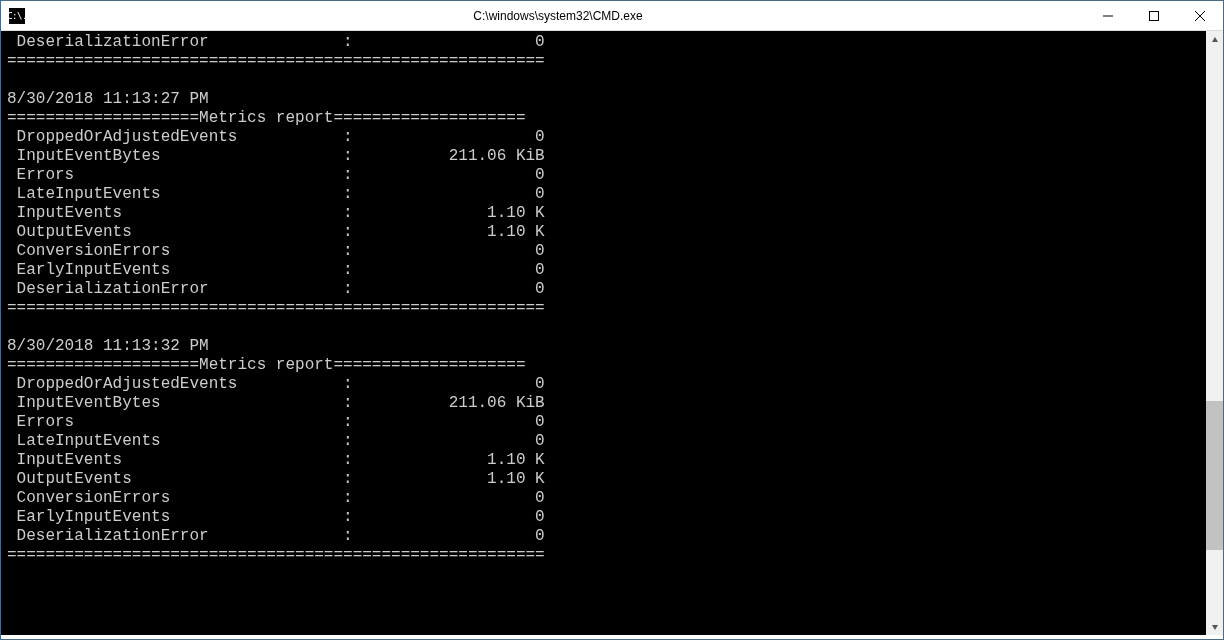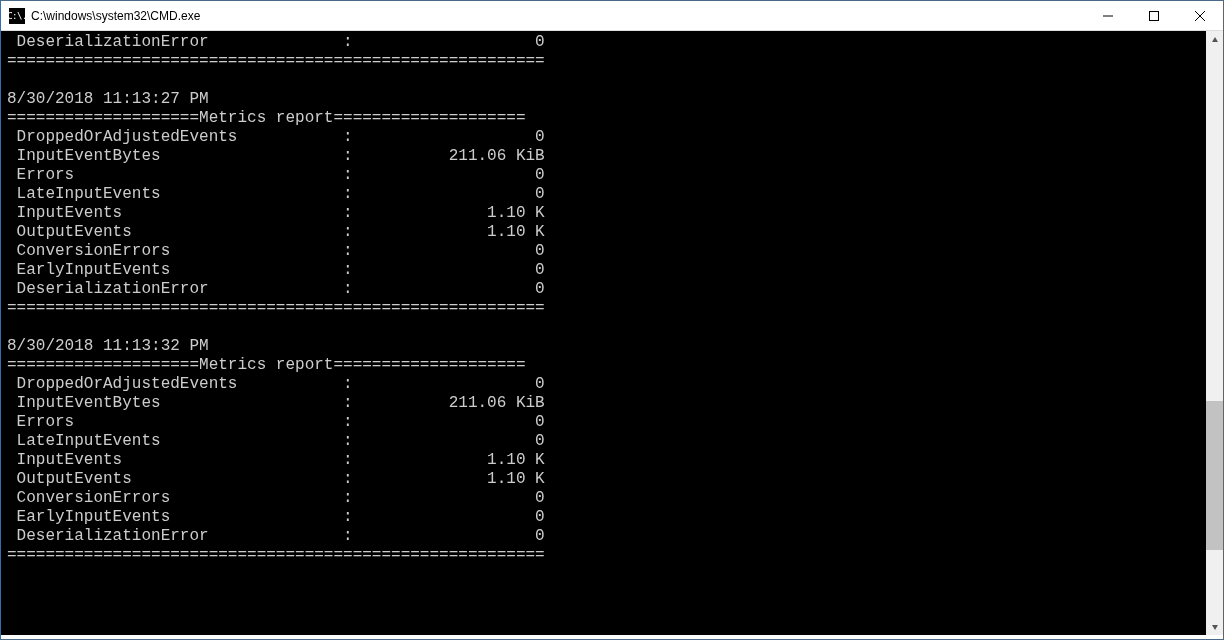--- a/index.html
+++ b/index.html
@@ -15,21 +15,21 @@
     display: flex; align-items: center;
     border-bottom: 1px solid #ddd;
     user-select: none;
   }
   .titlebar .icon-box {
     width: 16px; height: 16px; margin: 0 6px 0 8px;
     background: #000; display: flex; align-items: center; justify-content: center;
     color: #fff; font-size: 9px; font-family: Consolas, monospace; letter-spacing: -0.5px;
   }
   .titlebar .title {
-    flex: 1; font-size: 12px; color: #000; padding-left: 0;
+    flex: 1; font-size: 12px; color: #000; padding-left: 0; text-align: center;
   }
   .winbtns { display: flex; height: 100%; }
   .winbtn {
     width: 46px; height: 100%;
     display: flex; align-items: center; justify-content: center;
     color: #000; font-size: 10px;
   }
   .winbtn svg { width: 10px; height: 10px; stroke: #000; stroke-width: 1; fill: none; }
   .winbtn.close svg { stroke-width: 1; }
 

